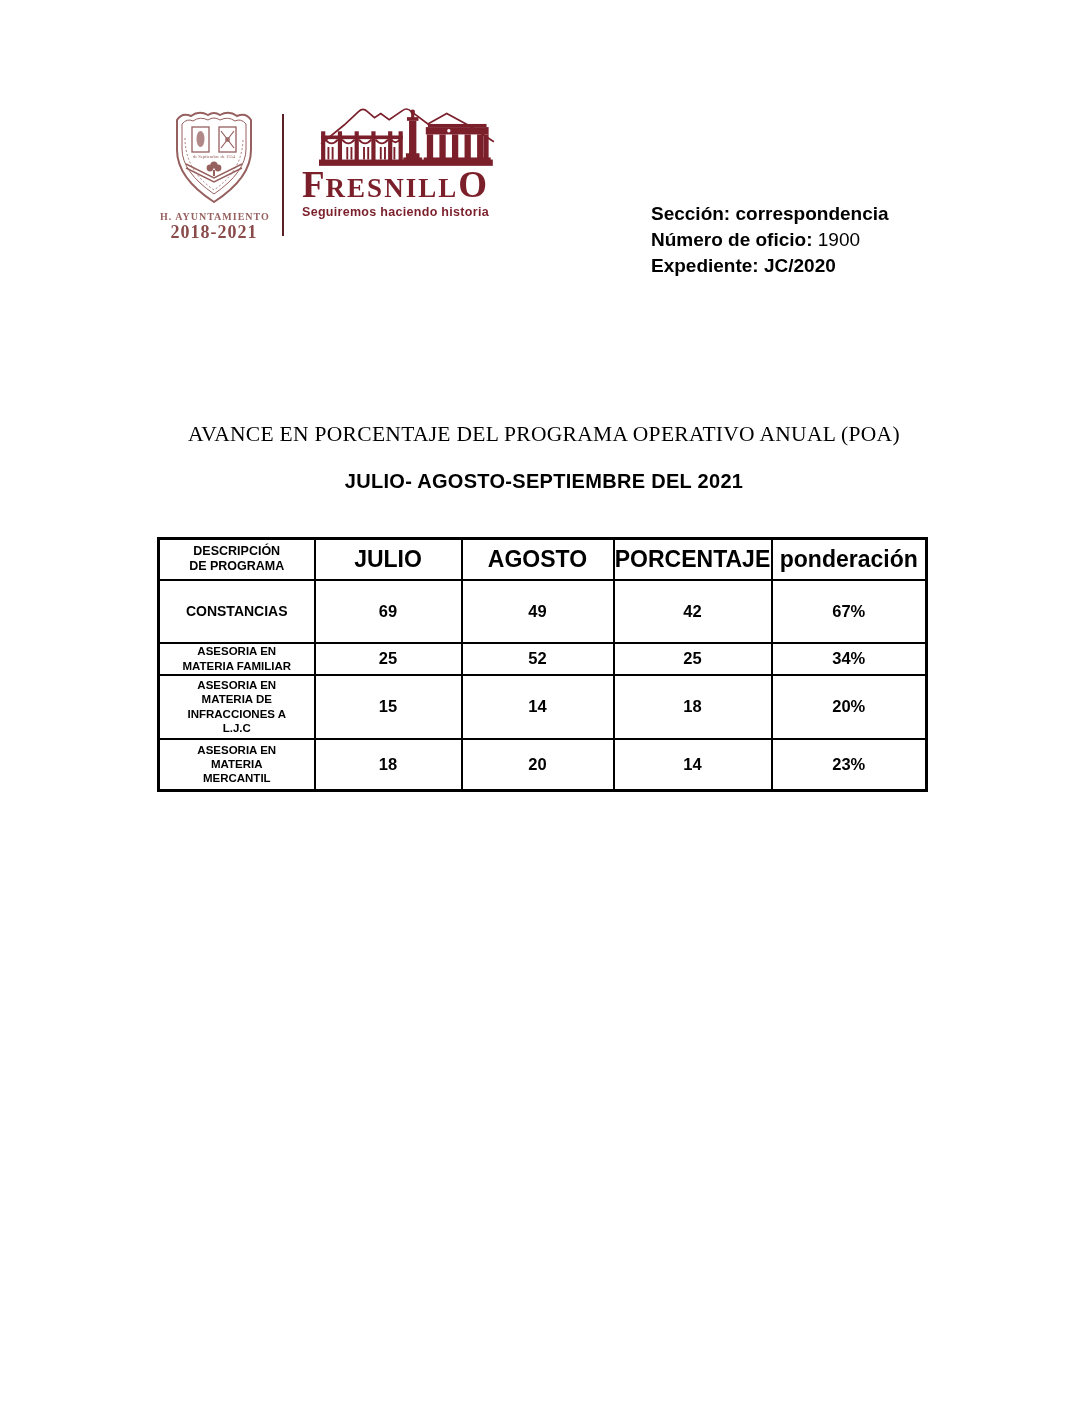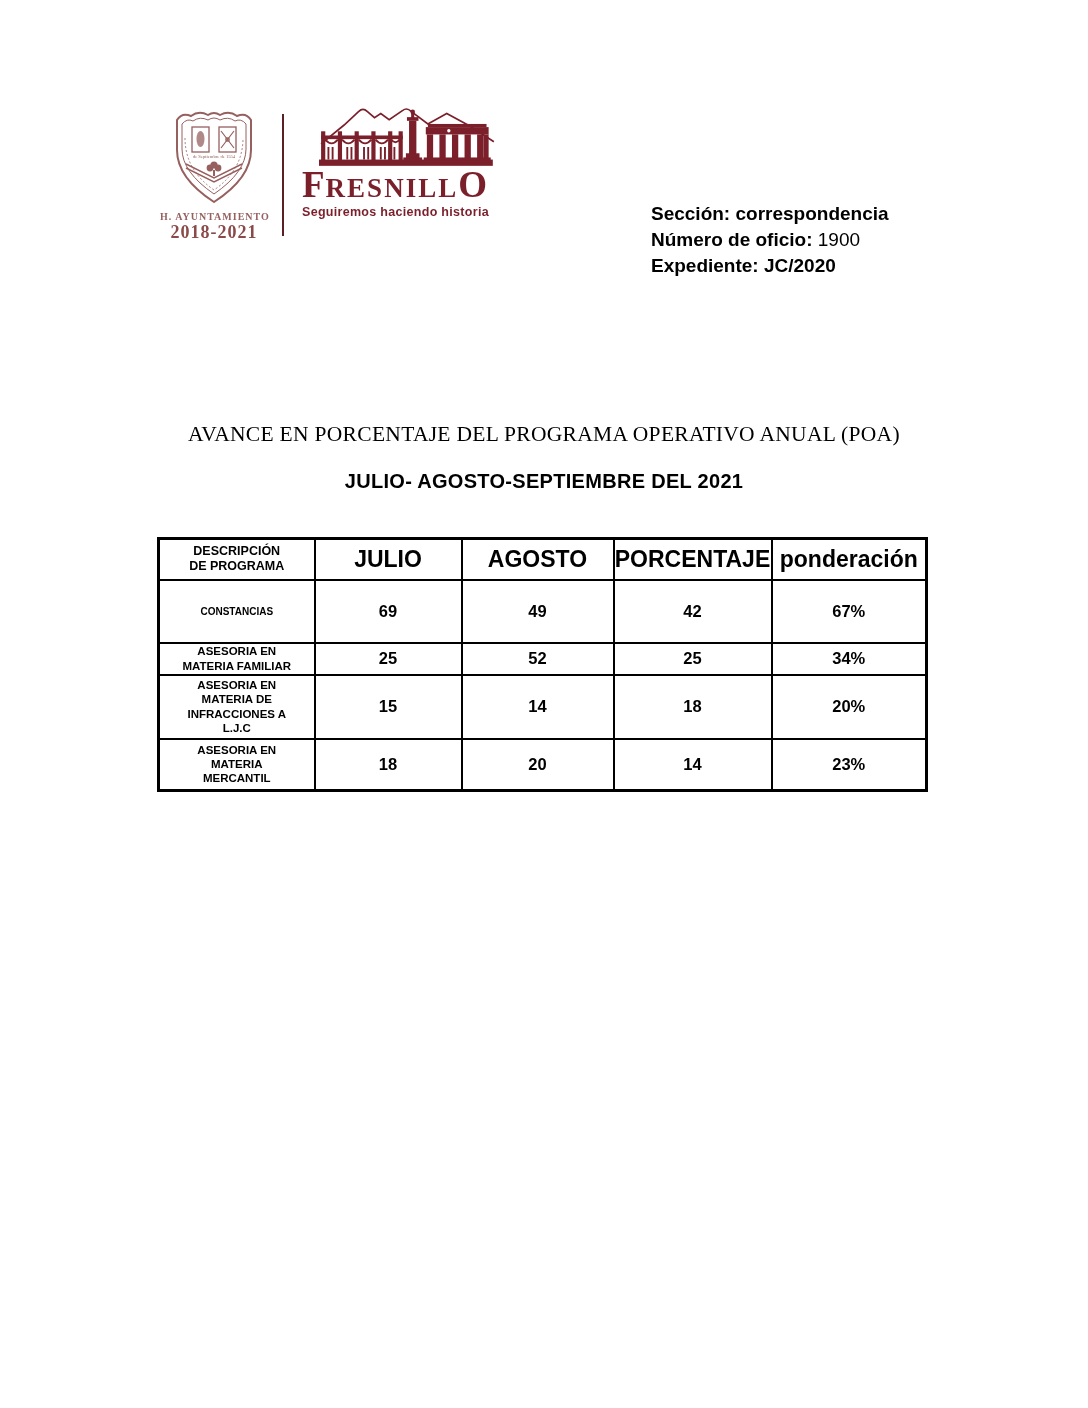--- a/index.html
+++ b/index.html
@@ -138,21 +138,21 @@
 
   th.hdr-desc  { font-size: 12.5px; line-height: 1.2; white-space: pre-line; border-bottom-width: 3px; }
   th.hdr-month { font-size: 23px; border-bottom-width: 3px; }
 
   td.lbl {
     font-size: 11.5px;
     line-height: 1.25;
     white-space: pre-line;
   }
   td.lbl-constancias {
-    font-size: 10px;
+    font-size: 14px;
     text-align: left;
     vertical-align: top;
     padding: 2px 2px 0 4px;
     white-space: pre-line;
   }
   td.val { font-size: 16.5px; }
 </style>
 </head>
 <body>
 

